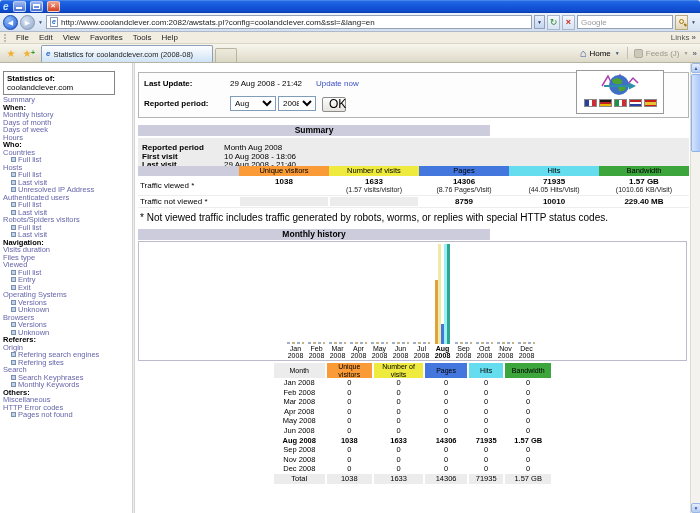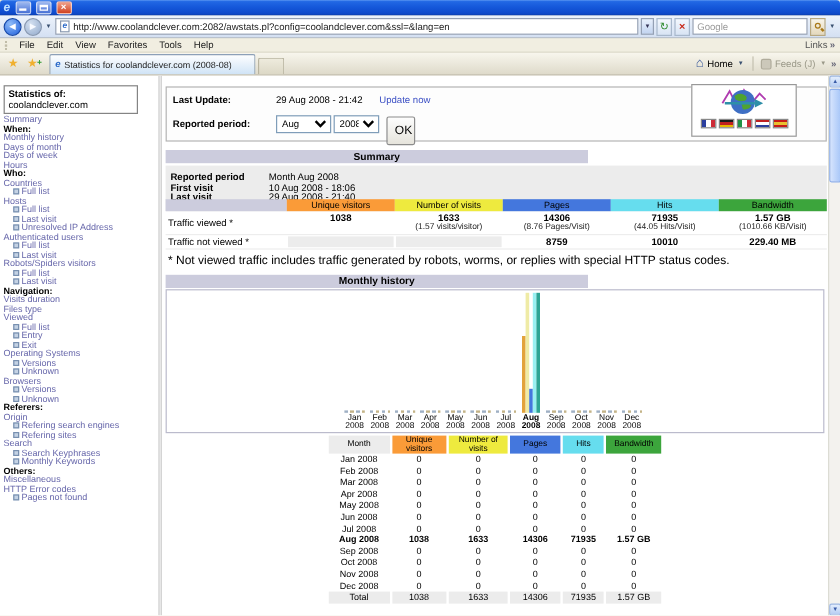--- a/index.html
+++ b/index.html
@@ -88,21 +88,21 @@
 
   
   #info-box{position:absolute;left:138px;top:9px;width:551px;height:46px;border:1px solid #B4B4B4;background:#FDFDFD;}
   .tb-row{position:absolute;left:5px;right:5px;height:16px;}
   #tb-row1{top:3px;} #tb-row2{top:23px;}
   .tb-label{position:absolute;left:0;top:3px;font-weight:bold;font-size:8px;color:#000;}
   .tb-value{position:absolute;left:86px;top:3px;font-size:8px;color:#000;}
   #update-link{position:absolute;left:172px;top:3px;font-size:8px;color:#3B4FC4;cursor:pointer;}
   .xp-select{position:absolute;top:0;height:15px;font-size:8px;border:1px solid #7F9DB9;background:#fff;padding:0;}
   #sel-month{left:86px;width:46px;} #sel-year{left:134px;width:38px;}
-  #ok-btn{position:absolute;left:178px;top:1px;width:24px;height:24px;font-size:10px;line-height:9px;
+  #ok-btn{position:absolute;left:178px;top:1px;width:24px;height:15px;font-size:12px;line-height:9px;
     background:linear-gradient(#FDFDFD,#E6E4DC);border:1px solid #8C8C8C;border-radius:2px;text-align:center;}
 
   
   #logo-box{position:absolute;right:24px;top:-3px;width:88px;height:44px;border:1px solid #999;background:#fff;
     display:flex;flex-direction:column;align-items:center;justify-content:flex-start;padding-top:1px;}
   #flags{display:flex;gap:2px;margin-top:1px;}
   .flag{width:13px;height:8px;border:1px solid #888;}
   .flag-fr{background:linear-gradient(90deg,#2B3F9E 0 33.3%,#fff 33.3% 66.6%,#CE2B37 66.6%);}
   .flag-de{background:linear-gradient(180deg,#1A1A1A 0 33.3%,#C02020 33.3% 66.6%,#E8B800 66.6%);}
   .flag-it{background:linear-gradient(90deg,#209246 0 33.3%,#fff 33.3% 66.6%,#CE2B37 66.6%);}
@@ -562,53 +562,37 @@
               <td>0</td>
             </tr>
             <tr>
               <td>Jun 2008</td>
               <td>0</td>
               <td>0</td>
               <td>0</td>
               <td>0</td>
               <td>0</td>
             </tr>
-            <tr>
-              <td>Jul 2008</td>
-              <td>0</td>
-              <td>0</td>
-              <td>0</td>
-              <td>0</td>
-              <td>0</td>
-            </tr>
             <tr class="bold-row">
               <td>Aug 2008</td>
               <td>1038</td>
               <td>1633</td>
               <td>14306</td>
               <td>71935</td>
               <td>1.57 GB</td>
             </tr>
             <tr>
               <td>Sep 2008</td>
               <td>0</td>
               <td>0</td>
               <td>0</td>
               <td>0</td>
               <td>0</td>
             </tr>
             <tr>
-              <td>Oct 2008</td>
-              <td>0</td>
-              <td>0</td>
-              <td>0</td>
-              <td>0</td>
-              <td>0</td>
-            </tr>
-            <tr>
               <td>Nov 2008</td>
               <td>0</td>
               <td>0</td>
               <td>0</td>
               <td>0</td>
               <td>0</td>
             </tr>
             <tr>
               <td>Dec 2008</td>
               <td>0</td>

